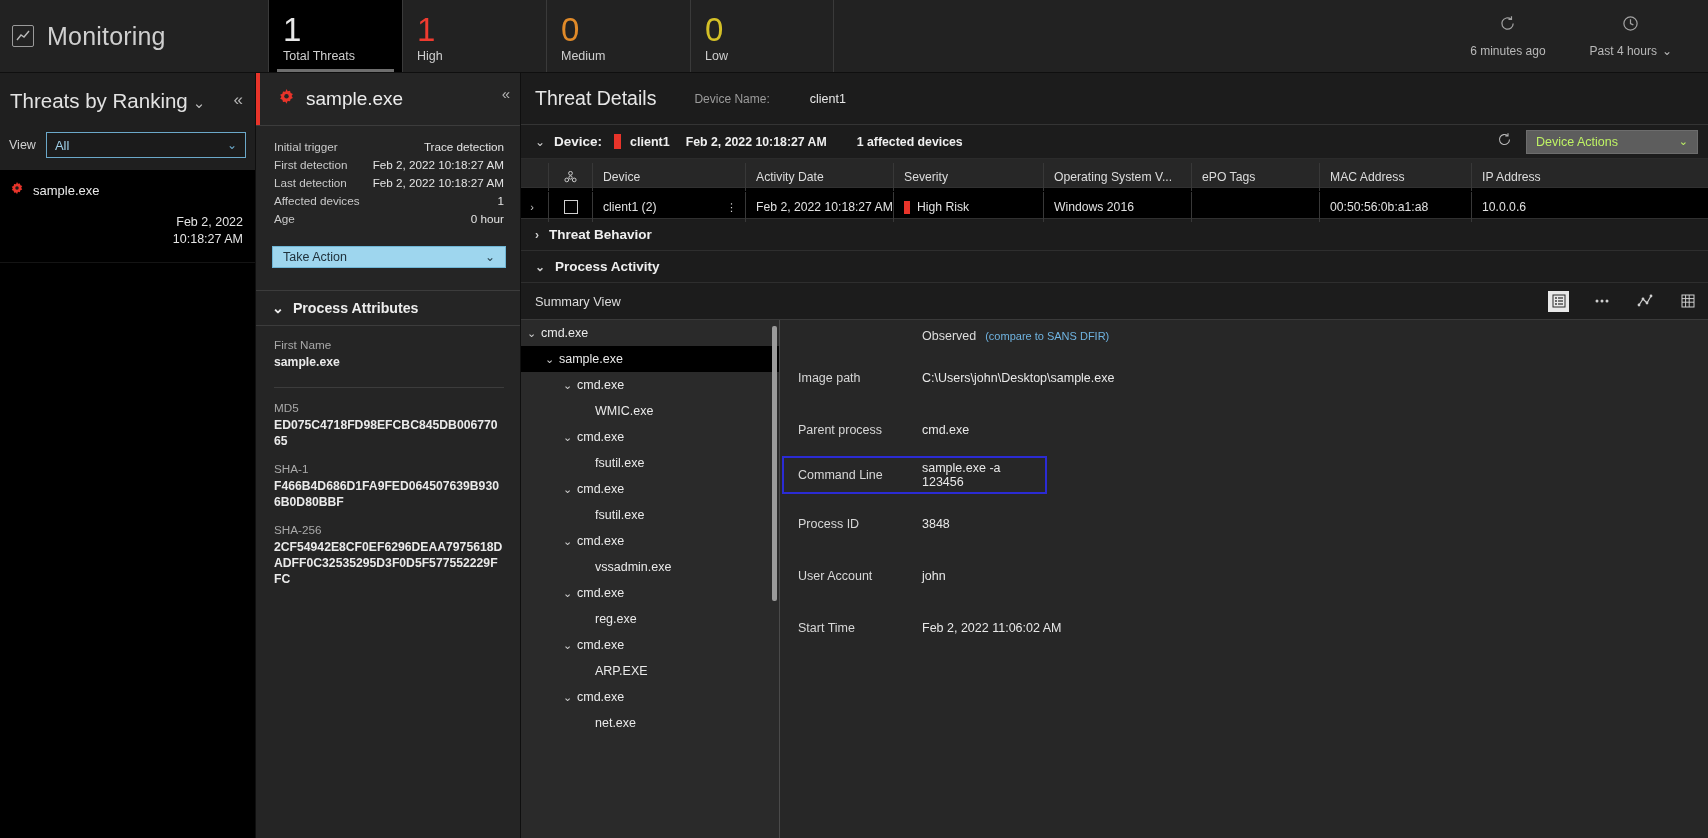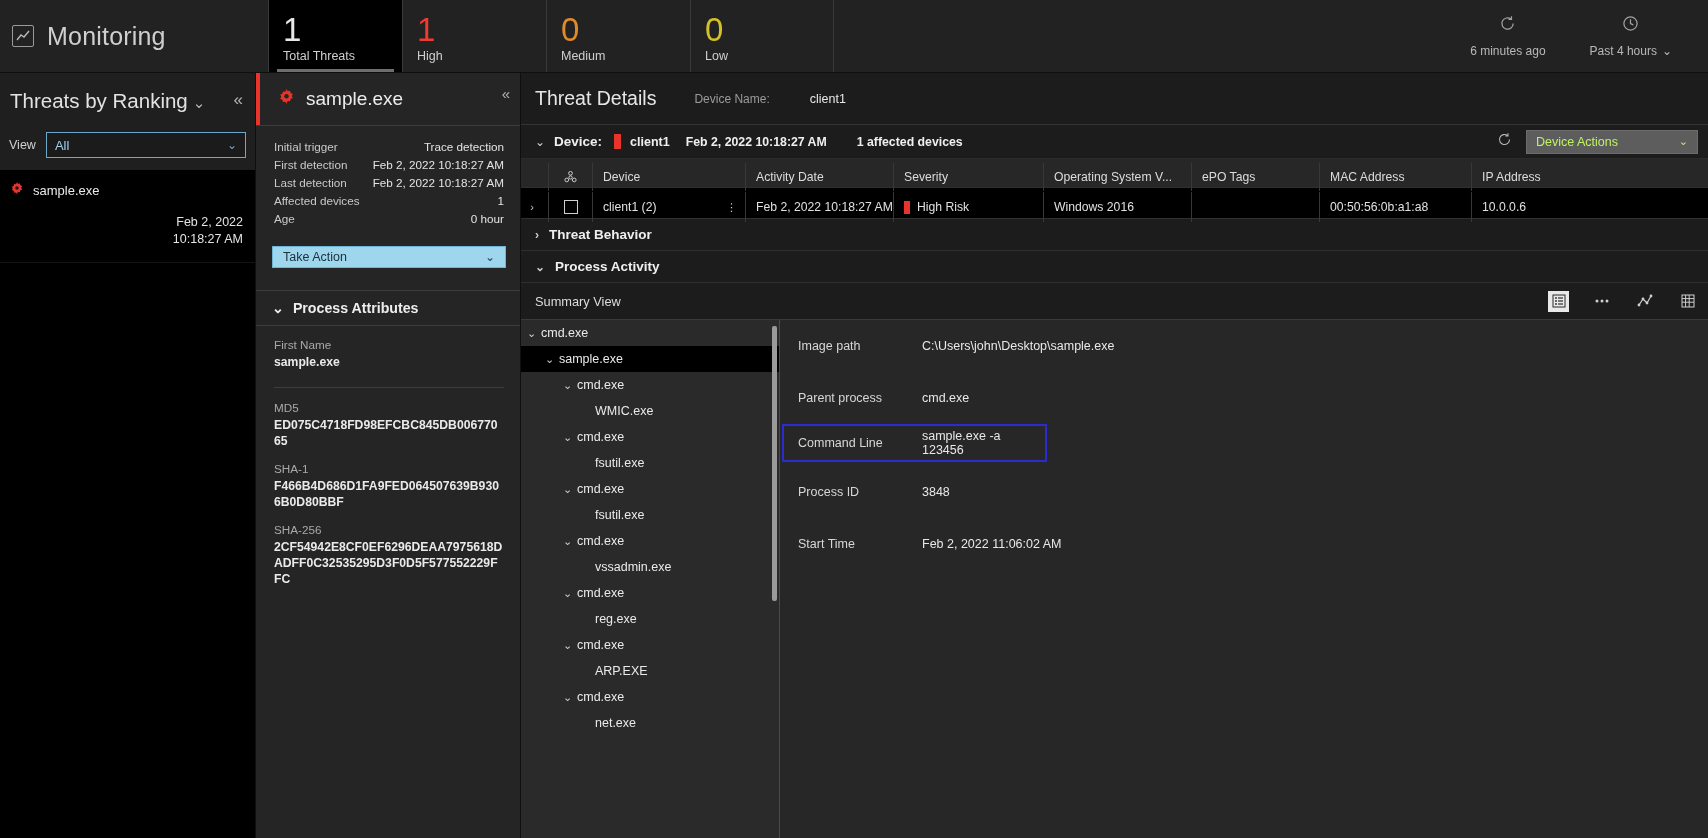--- a/index.html
+++ b/index.html
@@ -528,38 +528,46 @@
               <span>cmd.exe</span>
             </div>
             <div class="tnode" style="padding-left: 60px;">
               <span class="tchev"></span>
               <span>net.exe</span>
             </div>
             <div class="scrollbar"></div>
         </div>
         <div class="tree-divider"></div>
         <div class="detail">
+          <div class="observed-row">
+            <span class="obs-lbl">Observed</span>
+            <span class="obs-link">(compare to SANS DFIR)</span>
+          </div>
           <div class="drow">
             <span class="dk">Image path</span>
             <span class="dv">C:\Users\john\Desktop\sample.exe</span>
           </div>
           <div class="drow">
             <span class="dk">Parent process</span>
             <span class="dv">cmd.exe</span>
           </div>
           <div class="drow highlight">
             <span class="dk">Command Line</span>
             <span class="dv">sample.exe -a 123456</span>
           </div>
           <div class="spacer-sm"></div>
           <div class="drow">
             <span class="dk">Process ID</span>
             <span class="dv">3848</span>
           </div>
           <div class="drow">
+            <span class="dk">User Account</span>
+            <span class="dv">john</span>
+          </div>
+          <div class="drow">
             <span class="dk">Start Time</span>
             <span class="dv">Feb 2, 2022 11:06:02 AM</span>
           </div>
         </div>
       </div>
 
     </div>
   </div>
 </div>
 

